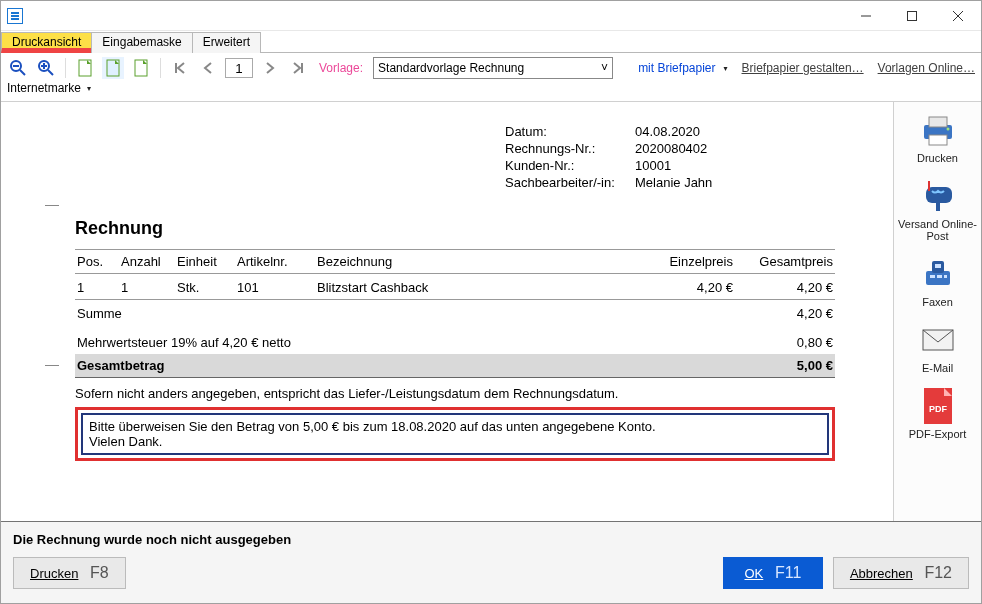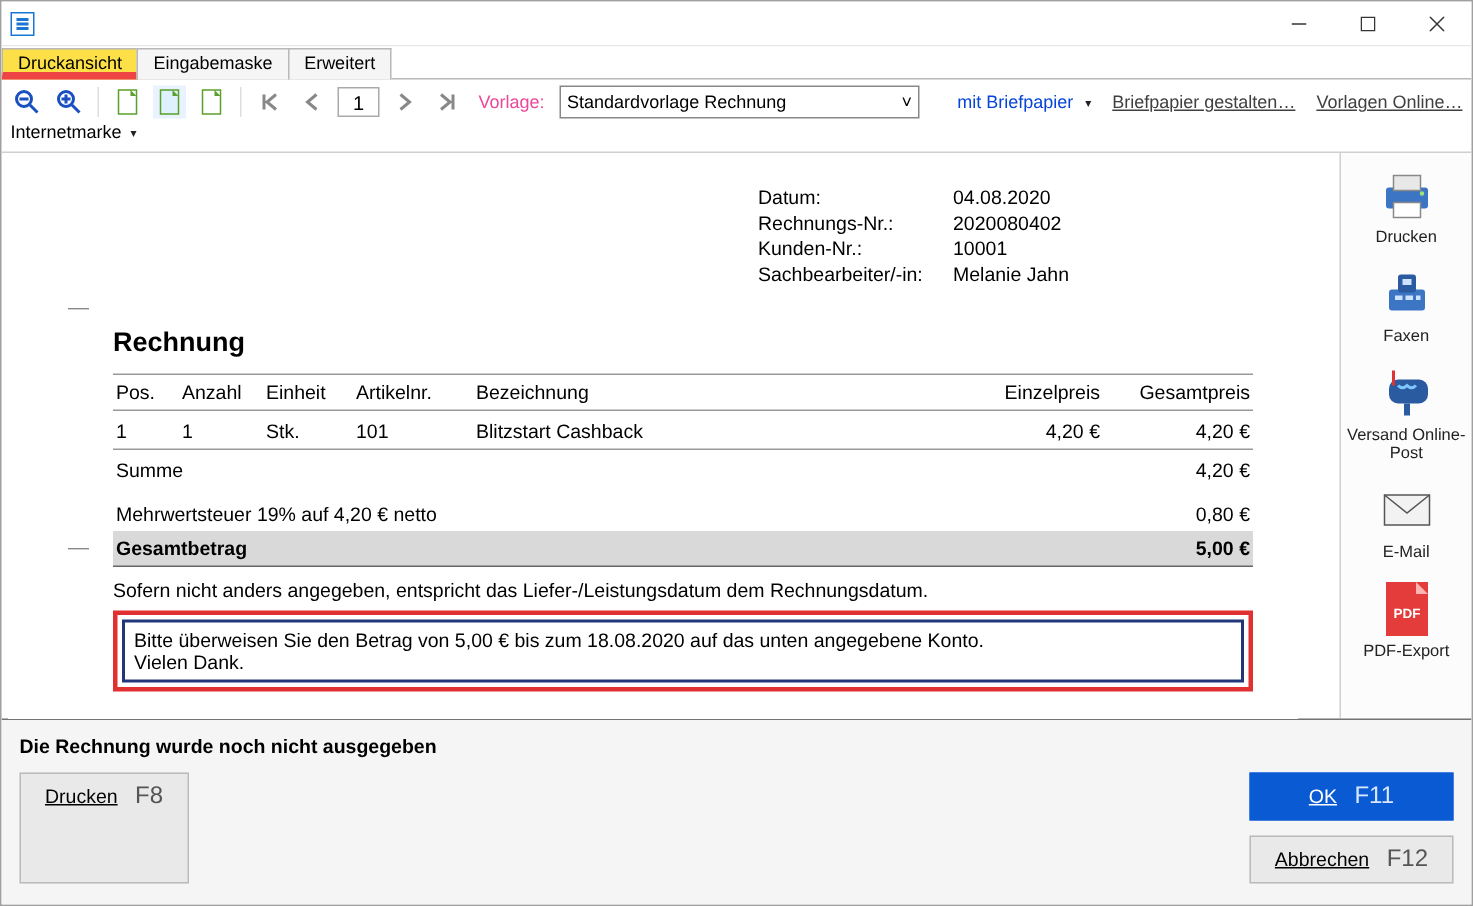--- a/index.html
+++ b/index.html
@@ -54,21 +54,21 @@
   .side-item { display:flex; flex-direction:column; align-items:center; gap:4px; cursor:pointer; text-align:center; font-size:11px; line-height:1.1; color:#222; }
   .side-ico { width:46px; height:36px; display:flex; align-items:center; justify-content:center; }
   
   .footer { border-top:1px solid #737373; background:#f5f5f5; }
   .status-msg { padding:10px 12px 6px; font-weight:bold; font-size:13px; }
   .btnbar { display:flex; justify-content:space-between; padding:4px 12px 14px; }
   .btn { border:1px solid #bbb; background:#e9e9e9; padding:6px 16px; cursor:pointer; font-size:13px; min-width:100px; text-align:center; }
   .btn .shortcut { margin-left:8px; font-size:16px; color:#555; }
   .btn.primary { background:#0a5bd3; border-color:#0a5bd3; color:#fff; }
   .btn.primary .shortcut { color:#d8e6ff; }
-  .btnbar-right { display:flex; gap:10px;flex-direction:column; }
+  .btnbar-right { display:flex; gap:10px; }
   .u { text-decoration:underline; }
 </style>
 </head>
 <body>
 
 <div class="titlebar">
   <div class="titlebar-left">
     <span class="title-icon"></span>
   </div>
   <div class="win-controls">
@@ -243,43 +243,43 @@
             <rect x="11" y="4" width="18" height="10" fill="#e8e8e8" stroke="#888"></rect>
             <rect x="11" y="22" width="18" height="10" fill="#fff" stroke="#888"></rect>
             <circle cx="30" cy="16" r="1.5" fill="#9fe27a"></circle>
           </svg>
         </span>
       <span>Drucken</span>
     </div>
     <div class="side-item">
       <span class="side-ico">
           <svg width="40" height="34" viewBox="0 0 40 34">
+            <rect x="8" y="8" width="26" height="16" rx="6" fill="#2a5aa0"></rect>
+            <path d="M14 12 q3 3 6 0 q3 3 6 0" stroke="#7fc6ff" stroke-width="2" fill="none"></path>
+            <rect x="18" y="24" width="4" height="8" fill="#2a5aa0"></rect>
+            <rect x="10" y="2" width="2" height="10" fill="#d33"></rect>
+          </svg>
+        </span>
+      <span>Versand Online-Post</span>
+    </div>
+    <div class="side-item">
+      <span class="side-ico">
+          <svg width="40" height="34" viewBox="0 0 40 34">
             <rect x="8" y="14" width="24" height="14" rx="2" fill="#3b75c4"></rect>
             <rect x="14" y="4" width="12" height="12" rx="2" fill="#2a5aa0"></rect>
             <rect x="17" y="7" width="6" height="4" fill="#cde2ff"></rect>
             <rect x="12" y="18" width="5" height="3" fill="#cde2ff"></rect>
             <rect x="19" y="18" width="5" height="3" fill="#cde2ff"></rect>
             <rect x="26" y="18" width="3" height="3" fill="#cde2ff"></rect>
           </svg>
         </span>
       <span>Faxen</span>
     </div>
     <div class="side-item">
       <span class="side-ico">
-          <svg width="40" height="34" viewBox="0 0 40 34">
-            <rect x="8" y="8" width="26" height="16" rx="6" fill="#2a5aa0"></rect>
-            <path d="M14 12 q3 3 6 0 q3 3 6 0" stroke="#7fc6ff" stroke-width="2" fill="none"></path>
-            <rect x="18" y="24" width="4" height="8" fill="#2a5aa0"></rect>
-            <rect x="10" y="2" width="2" height="10" fill="#d33"></rect>
-          </svg>
-        </span>
-      <span>Versand Online-Post</span>
-    </div>
-    <div class="side-item">
-      <span class="side-ico">
           <svg width="40" height="30" viewBox="0 0 40 30">
             <rect x="5" y="5" width="30" height="20" fill="#f2f2f2" stroke="#555"></rect>
             <path d="M5 5 L20 17 L35 5" fill="none" stroke="#555"></path>
           </svg>
         </span>
       <span>E-Mail</span>
     </div>
     <div class="side-item">
       <span class="side-ico">
           <svg width="34" height="40" viewBox="0 0 34 40">

